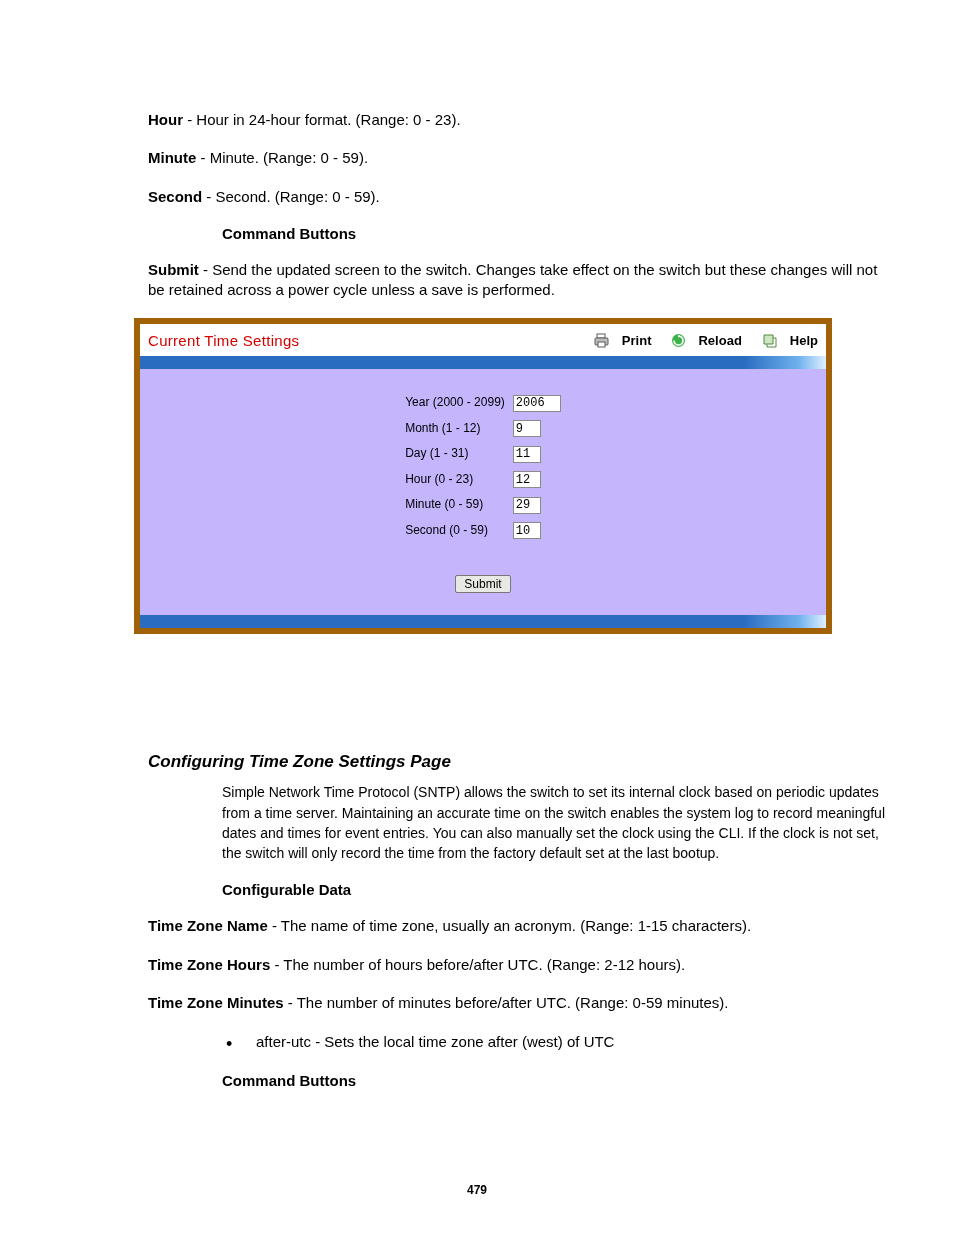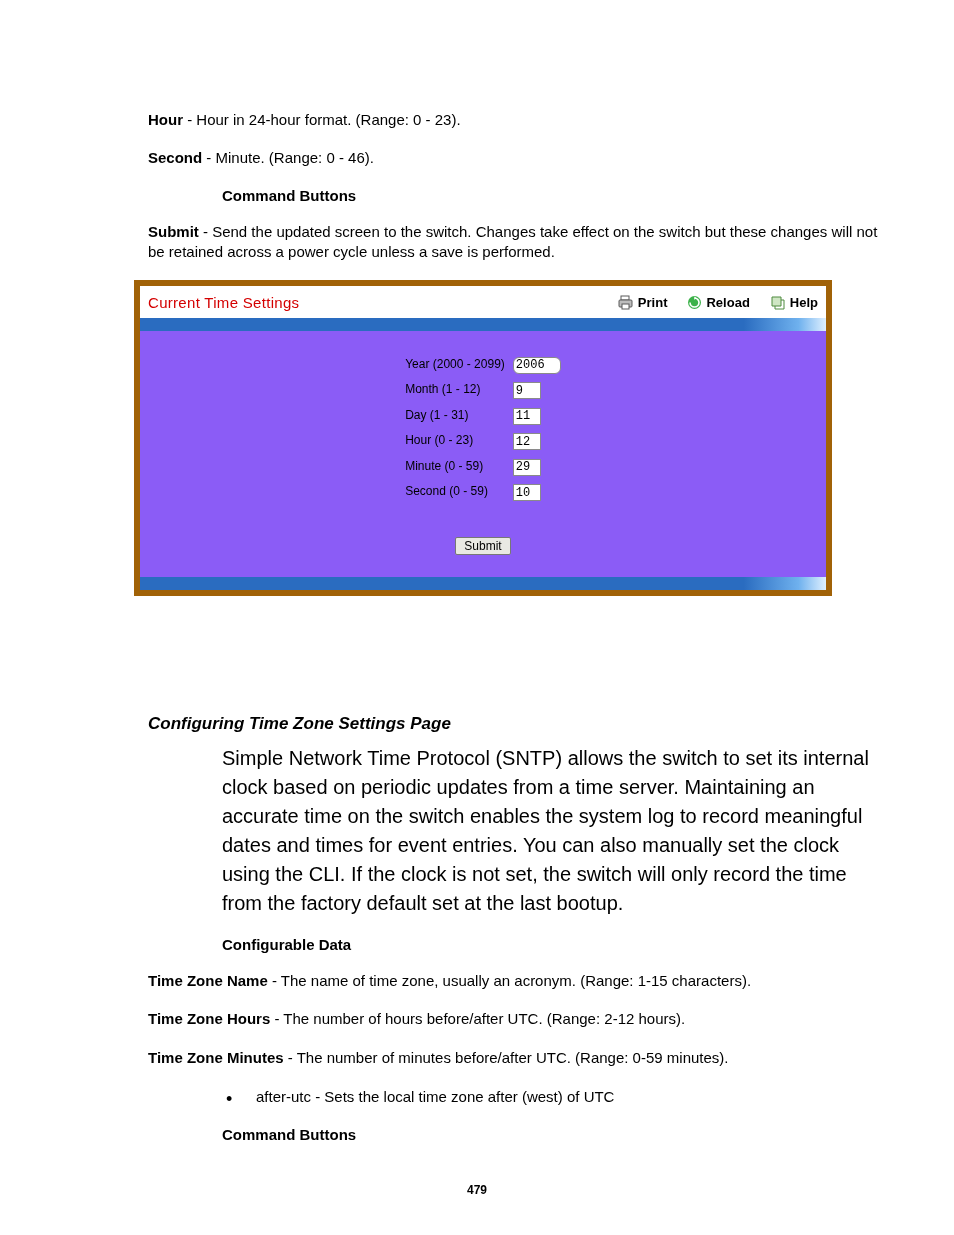--- a/index.html
+++ b/index.html
@@ -27,21 +27,21 @@
     font-weight: bold;
     margin: 4px 0 18px 74px;
   }
   .section-title {
     font-size: 17px;
     font-weight: bold;
     font-style: italic;
     margin: 0 0 10px 0;
   }
   .section-intro {
-    font-size: 20px;
+    font-size: 14px;
     line-height: 1.45;
     margin: 0 0 18px 74px;
   }
   ul.bullets {
     margin: 0 0 18px 60px;
     padding: 0;
     list-style: none;
   }
   ul.bullets li {
     font-size: 15px;
@@ -88,32 +88,32 @@
     letter-spacing: 0.3px;
   }
   .ui-actions {
     display: flex;
     align-items: center;
     gap: 20px;
   }
   .ui-action {
     display: inline-flex;
     align-items: center;
-    gap: 4px;
+    gap: 12px;
     font-size: 13px;
     font-weight: bold;
     color: #000;
     cursor: pointer;
   }
   .blue-stripe {
     height: 13px;
     background: linear-gradient(to right, #2a6cc0 0%, #2a6cc0 88%, #6fb1ee 96%, #dff0ff 100%);
   }
   .ui-body {
-    background: #8b5cf6;
+    background: #c4b5fd;
     padding: 20px 10px 22px 10px;
   }
   .form-grid {
     display: table;
     margin: 0 auto;
   }
   .form-row {
     display: table-row;
   }
   .form-label, .form-field {
@@ -129,21 +129,21 @@
   }
   .form-field input[type="text"] {
     font-family: "Courier New", monospace;
     font-size: 12px;
     height: 15px;
     padding: 0 2px;
     border: 1px solid #8a8a8a;
     box-sizing: content-box;
     background: #fff;
   }
-  .w42 { width: 42px; border-radius: 6px; }
+  .w42 { width: 42px; }
   .w22 { width: 22px; }
   .submit-wrap {
     text-align: center;
     margin-top: 32px;
   }
   .submit-btn {
     font-family: Tahoma, Arial, sans-serif;
     font-size: 12px;
     padding: 1px 8px;
     background: #e9e9e3;
@@ -156,23 +156,26 @@
 </head>
 <body>
 
 <div class="page">
 
   <p class="para">
     <span class="bold">Hour</span><span> - Hour in 24-hour format. (Range: 0 - 23).</span>
   </p>
 
   <p class="para">
-    <span class="bold">Second</span><span> - Minute. (Range: 0 - 46).</span>
-  </p>
-
+    <span class="bold">Minute</span><span> - Minute. (Range: 0 - 59).</span>
+  </p>
+
+  <p class="para">
+    <span class="bold">Second</span><span> - Second. (Range: 0 - 59).</span>
+  </p>
 
   <p class="sub-heading">Command Buttons</p>
 
   <p class="para">
     <span class="bold">Submit</span><span> - Send the updated screen to the switch. Changes take effect on the switch but these changes will not be retained across a power cycle unless a save is performed.</span>
   </p>
 
   <div class="ui-panel">
     <div class="ui-title-bar">
       <span class="ui-title">Current Time Settings</span>

